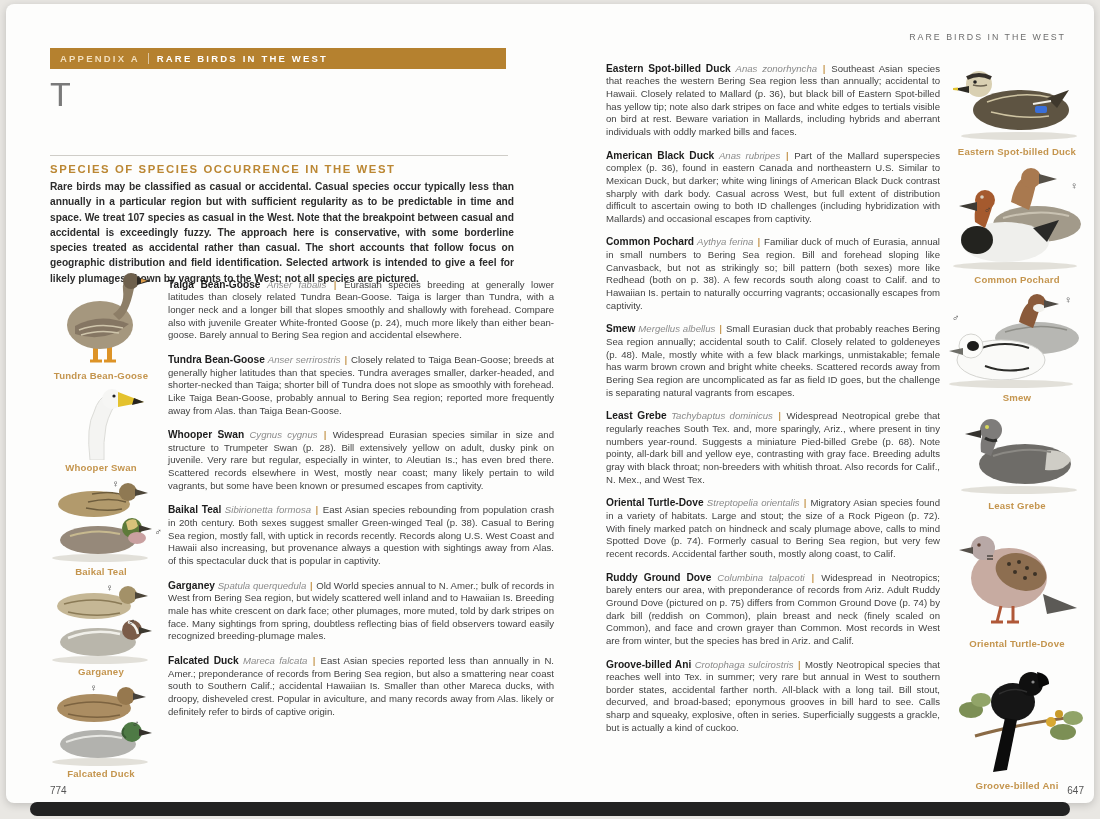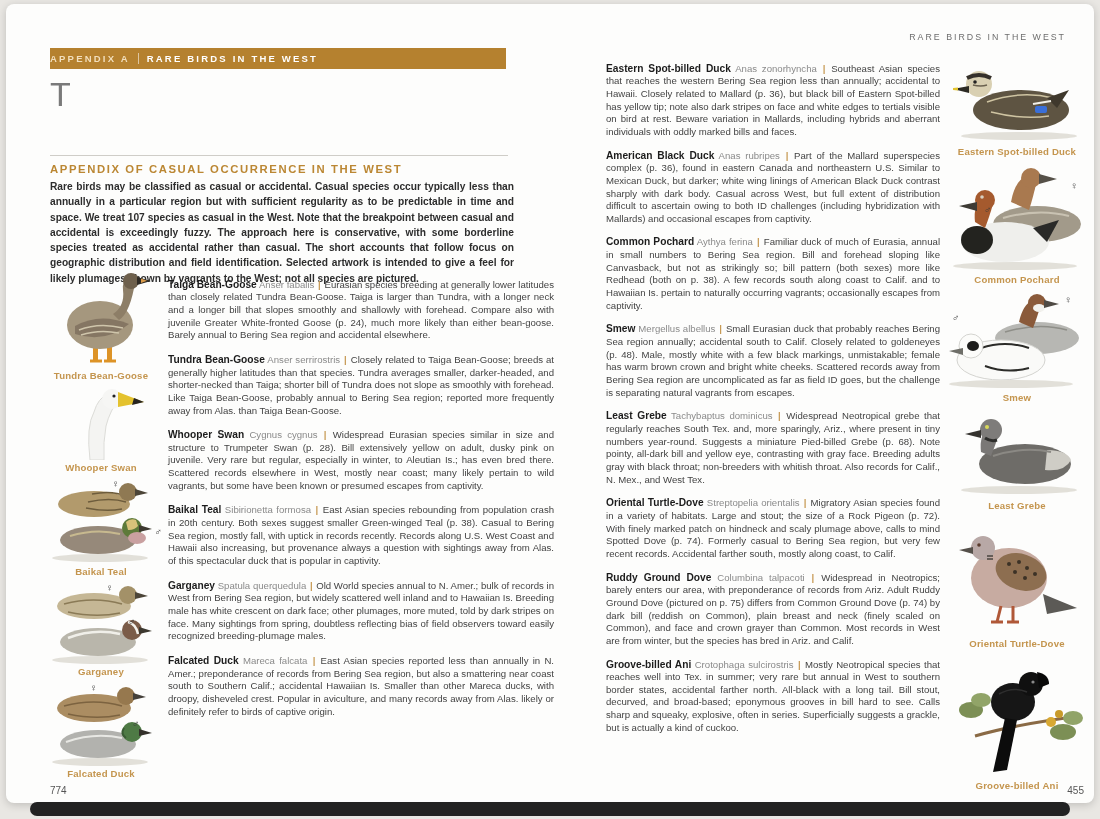--- a/index.html
+++ b/index.html
@@ -14,21 +14,21 @@
     background:#fdfdfc;border-radius:8px;
     box-shadow:0 2px 8px rgba(0,0,0,.18);
   }
   .book-edge{
     position:absolute;left:30px;right:30px;bottom:3px;height:14px;
     background:#222;border-radius:7px;
   }
   
   .banner{
     position:absolute;left:44px;top:44px;width:456px;height:21px;
-    background:#b5812f;display:flex;align-items:center;padding:0 0;box-sizing:border-box;
+    background:#b5812f;display:flex;align-items:center;padding:0 10px;box-sizing:border-box;
   }
   .banner .kicker{color:#f2dfbd;font-size:9.5px;letter-spacing:2.2px;font-weight:600;}
   .banner .bdiv{width:1px;height:11px;background:rgba(255,255,255,.55);margin:0 8px;}
   .banner .btitle{color:#ffffff;font-size:9.5px;letter-spacing:2.2px;font-weight:800;}
   .intro{
     position:absolute;left:44px;top:74px;width:458px;display:flex;gap:16px;
   }
   .intro .col{flex:1;font-size:10.3px;line-height:1.42;color:#4a4a4a;text-align:justify;}
   .dropcap{
     float:left;font-size:34px;line-height:28px;color:#7a7a7a;
@@ -50,21 +50,21 @@
   .fig .cap{
     margin-top:2px;font-size:9.6px;font-weight:700;color:#c4954e;letter-spacing:.2px;
   }
   .sex{position:absolute;font-size:10px;color:#3a3a3a;font-weight:600;}
   .left-entries{position:absolute;left:162px;top:264px;width:386px;}
   .right-entries{position:absolute;left:600px;top:48px;width:334px;}
   .entry{font-size:9.6px;line-height:1.32;color:#434343;text-align:justify;}
   .left-entries .entry{margin-bottom:11px;}
   .right-entries .entry{margin-bottom:10px;}
   .entry .ename{font-weight:800;color:#1c1c1c;font-size:10.2px;}
-  .entry .sci{color:#8a8a8a;}
+  .entry .sci{font-style:italic;color:#8a8a8a;}
   .entry .sep{color:#c79a55;font-weight:700;padding:0 1px;}
   .running-header{
     position:absolute;left:700px;top:28px;width:360px;text-align:right;
     font-size:8.8px;letter-spacing:2px;color:#6d6d6d;
   }
   .pagenum{position:absolute;font-size:10px;color:#555;}
   .pagenum.left{left:44px;top:781px;}
   .pagenum.right{left:1038px;top:781px;width:40px;text-align:right;}
 </style>
 </head>
@@ -79,21 +79,21 @@
   </div>
 
   <div class="intro">
     <div class="col">
       <span class="dropcap">T</span>
     </div>
   </div>
 
   <div class="rule"></div>
 
-  <div class="sec-head">APPENDIX OF CASUAL OCCURRENCE IN THE WEST</div>
+  <div class="sec-head">SPECIES OF SPECIES OCCURRENCE IN THE WEST</div>
   <div class="sec-intro">Rare birds may be classified as casual or accidental. Casual species occur typically less than annually in a particular region but with sufficient regularity as to be predictable in time and space. We treat 107 species as casual in the West. Note that the breakpoint between casual and accidental is exceedingly fuzzy. The approach here is conservative, with some borderline species treated as accidental rather than casual. The short accounts that follow focus on geographic distribution and field identification. Selected artwork is intended to give a feel for likely plumages shown by vagrants to the West; not all species are pictured.</div>
 
   <div class="left-figs">
 
     <div class="fig" style="height:118px">
       <svg width="112" height="100" viewBox="0 0 112 100">
         <rect x="48" y="76" width="5" height="18" fill="#dd9326"></rect>
         <rect x="62" y="76" width="5" height="18" fill="#dd9326"></rect>
         <path d="M45 93 h12 M59 93 h12" stroke="#dd9326" stroke-width="3"></path>
         <ellipse cx="55" cy="57" rx="33" ry="24" fill="#a5977e"></ellipse>
@@ -308,16 +308,16 @@
         <circle cx="84" cy="26" r="12" fill="#101010"></circle>
         <path d="M90 14 q12 2 12 12 l-10 4 Z" fill="#090909"></path>
         <circle cx="86" cy="24" r="1.6" fill="#8a8a8a"></circle>
         <path d="M58 60 L46 114 L60 112 L70 62 Z" fill="#0c0c0c"></path>
         <path d="M52 36 q14 -8 28 -2" stroke="#2e2e2e" stroke-width="1.5" fill="none"></path>
       </svg>
       <div class="cap">Groove-billed Ani</div>
     </div>
   </div>
 
-  <div class="pagenum right">455</div>
+  <div class="pagenum right">647</div>
 </div>
 
 <div class="book-edge"></div>
 
 </body></html>

